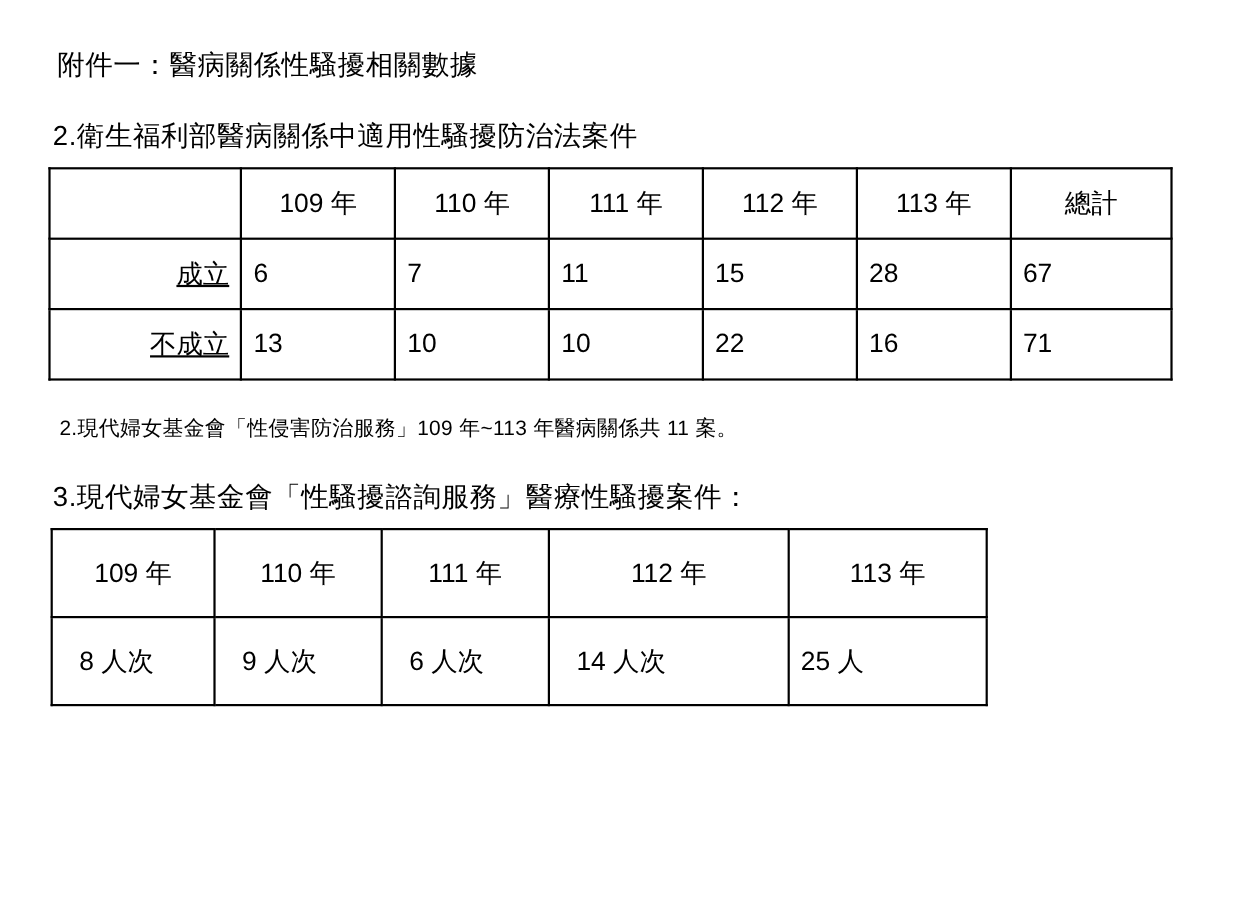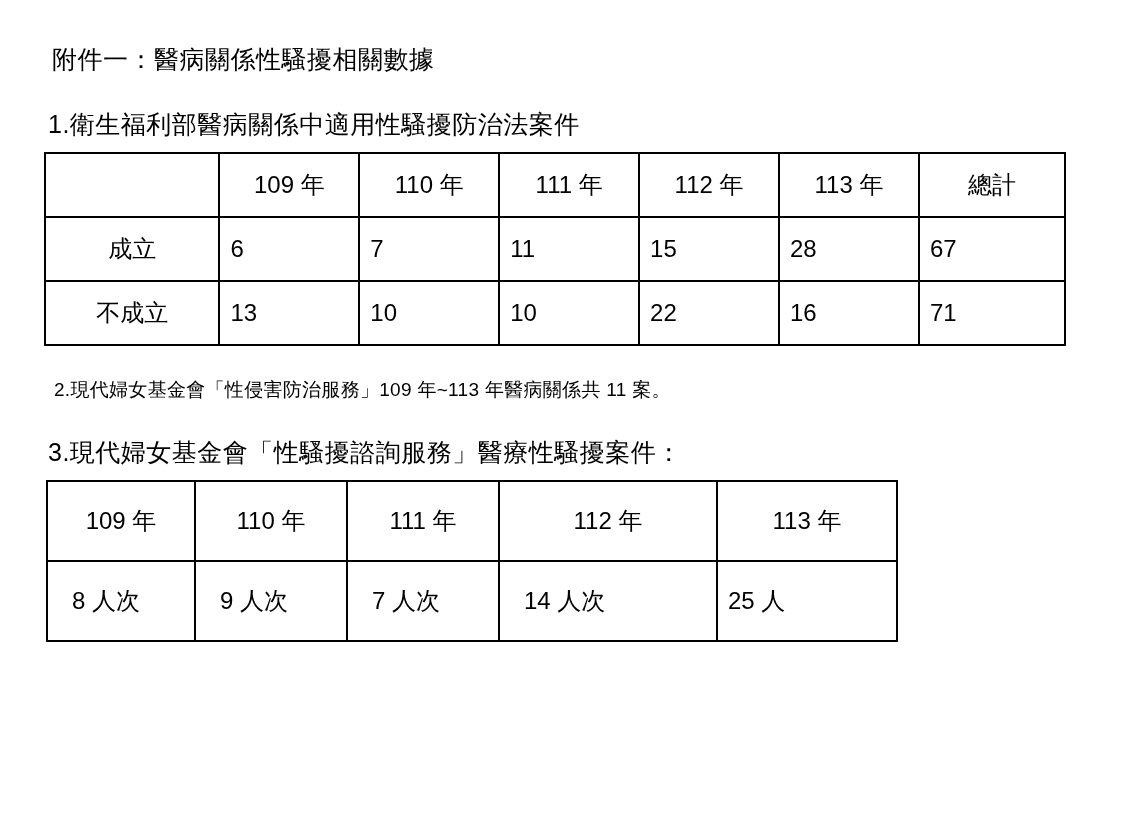--- a/index.html
+++ b/index.html
@@ -59,21 +59,22 @@
   .t1 col.c0 { width: 172px; }
   .t1 col.cx { width: 138px; }
   .t1 col.ct { width: 144px; }
   .t1 thead td {
     text-align: center;
   }
   .t1 tbody td {
     text-align: left;
   }
   .t1 tbody td.rowhead {
-    text-align: center;
+    text-align: right;
+    text-decoration: underline;
   }
   
   .t3 {
     width: 850px;
     margin-left: 2px;
   }
   .t3 col.a { width: 148px; }
   .t3 col.b { width: 152px; }
   .t3 col.c { width: 152px; }
   .t3 col.d { width: 218px; }
@@ -91,21 +92,21 @@
     padding-left: 10px;
   }
 </style>
 </head>
 <body>
 
 <div class="page">
 
   <div class="doc-title">附件一：醫病關係性騷擾相關數據</div>
 
-  <div class="section-heading">1.衛生福利部醫病關係中適用性騷擾防治法案件</div>
+  <div class="section-heading">2.衛生福利部醫病關係中適用性騷擾防治法案件</div>
 
   <table class="t1">
     <colgroup>
       <col class="c0">
         <col class="cx">
         <col class="cx">
         <col class="cx">
         <col class="cx">
         <col class="cx">
         <col class="ct">
@@ -161,20 +162,20 @@
         <td>110 年</td>
         <td>111 年</td>
         <td>112 年</td>
         <td>113 年</td>
       </tr>
     </thead>
     <tbody>
       <tr>
         <td>8 人次</td>
         <td>9 人次</td>
-        <td>7 人次</td>
+        <td>6 人次</td>
         <td>14 人次</td>
         <td class="center">25 人</td>
       </tr>
     </tbody>
   </table>
 
 </div>
 
 </body></html>

